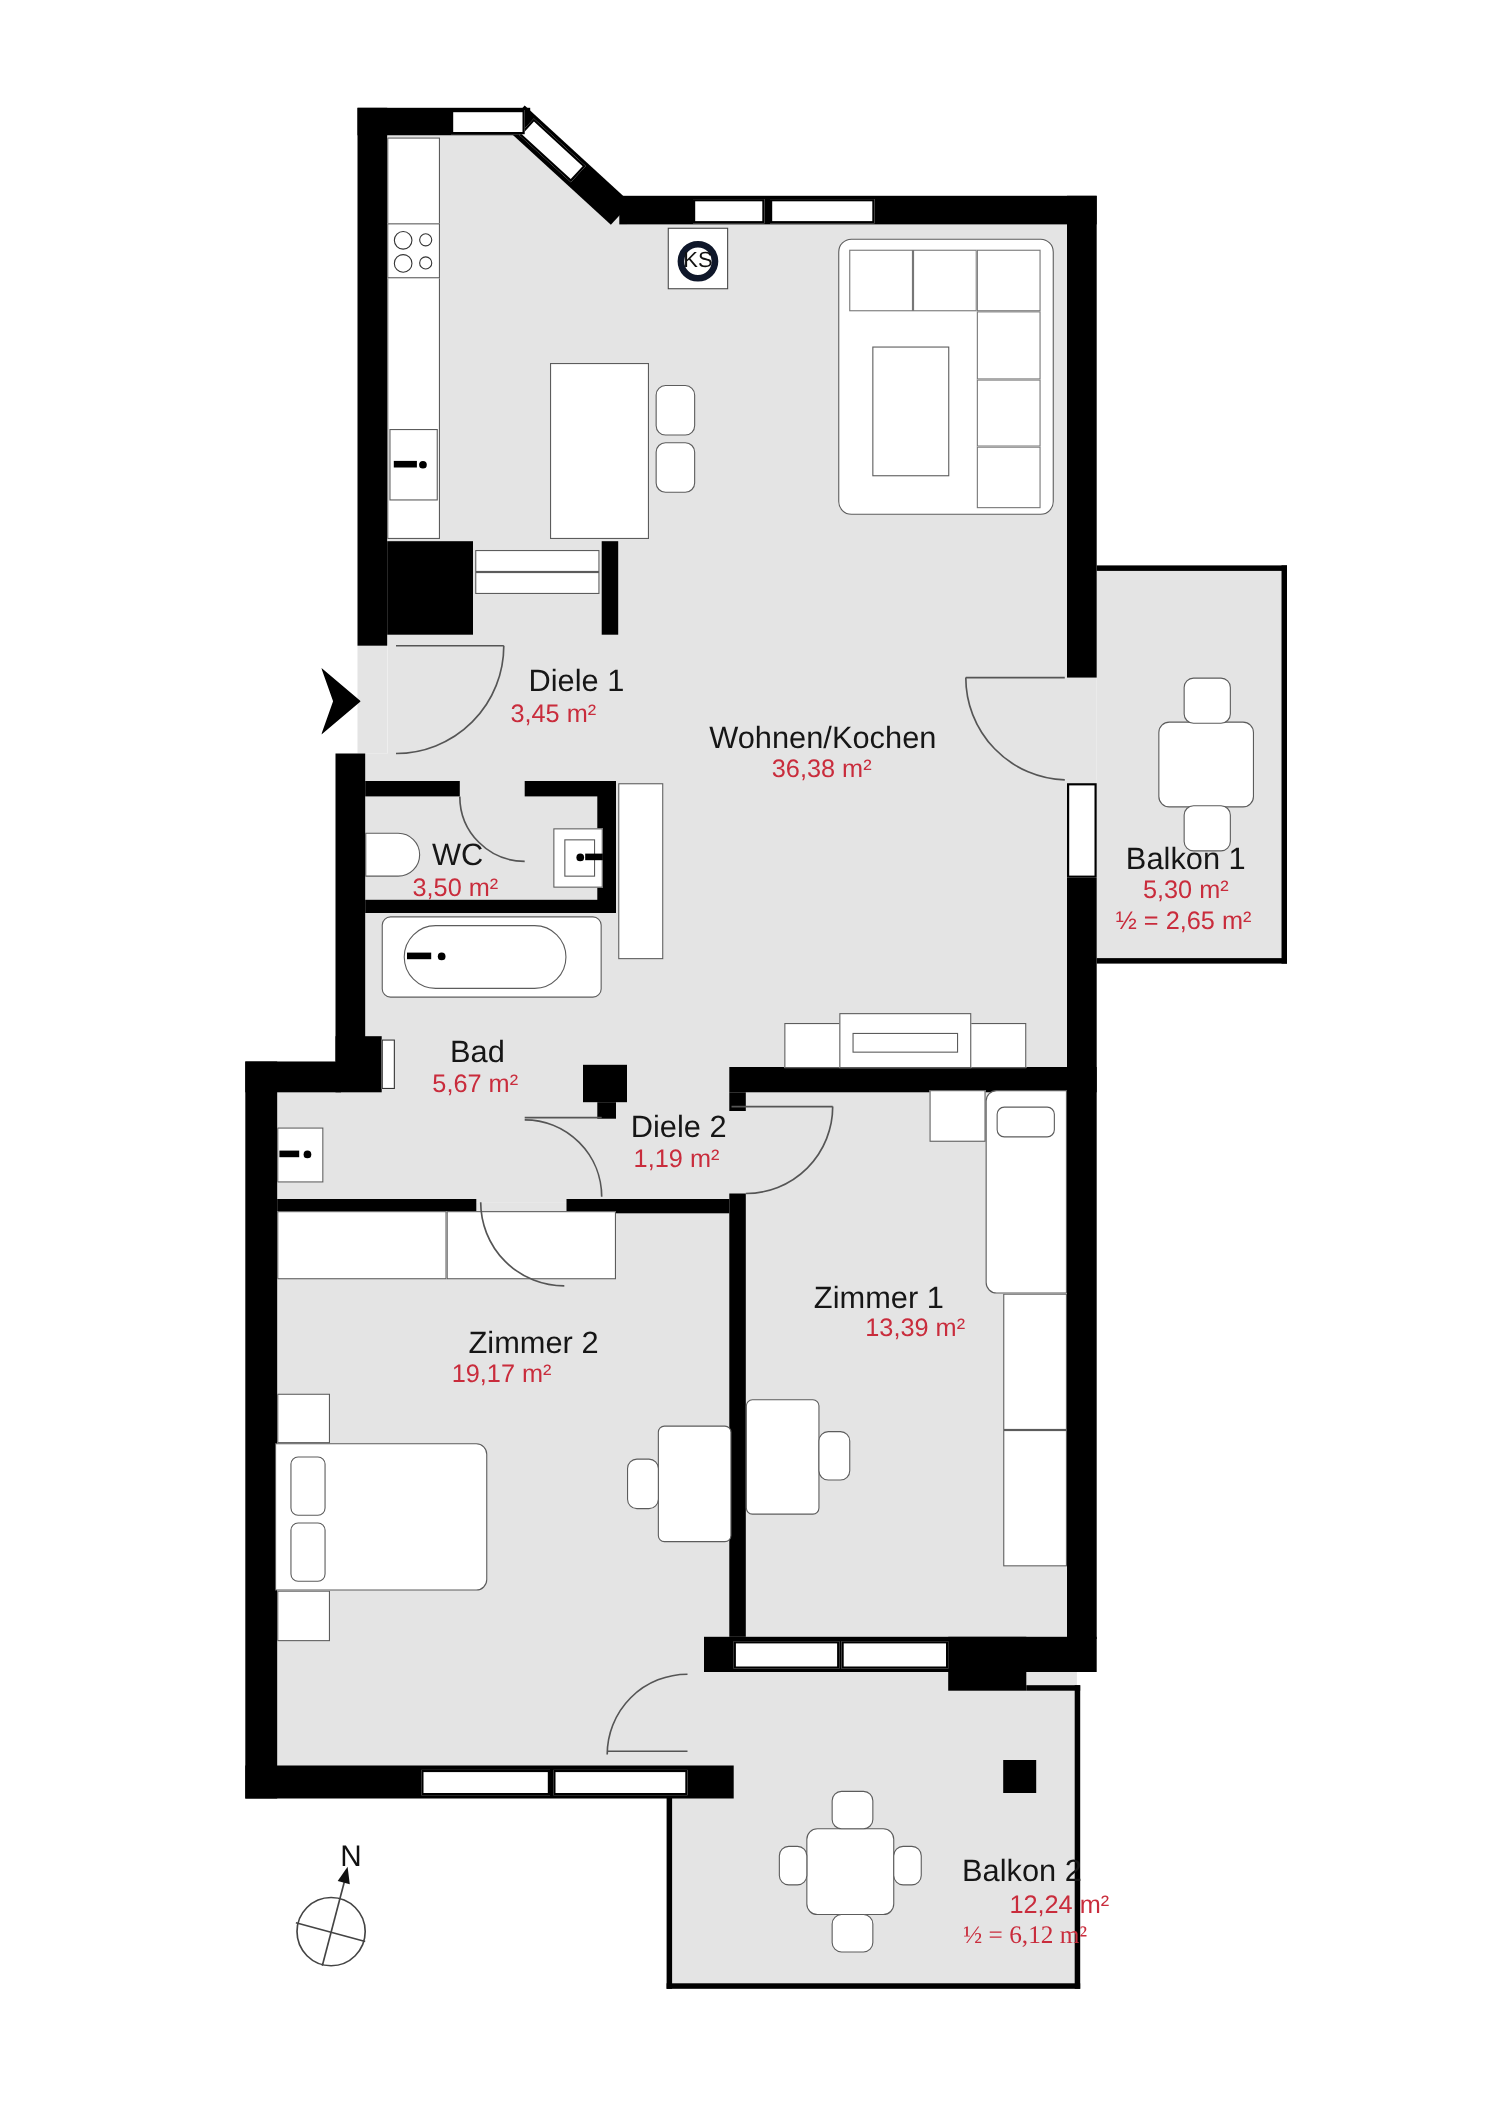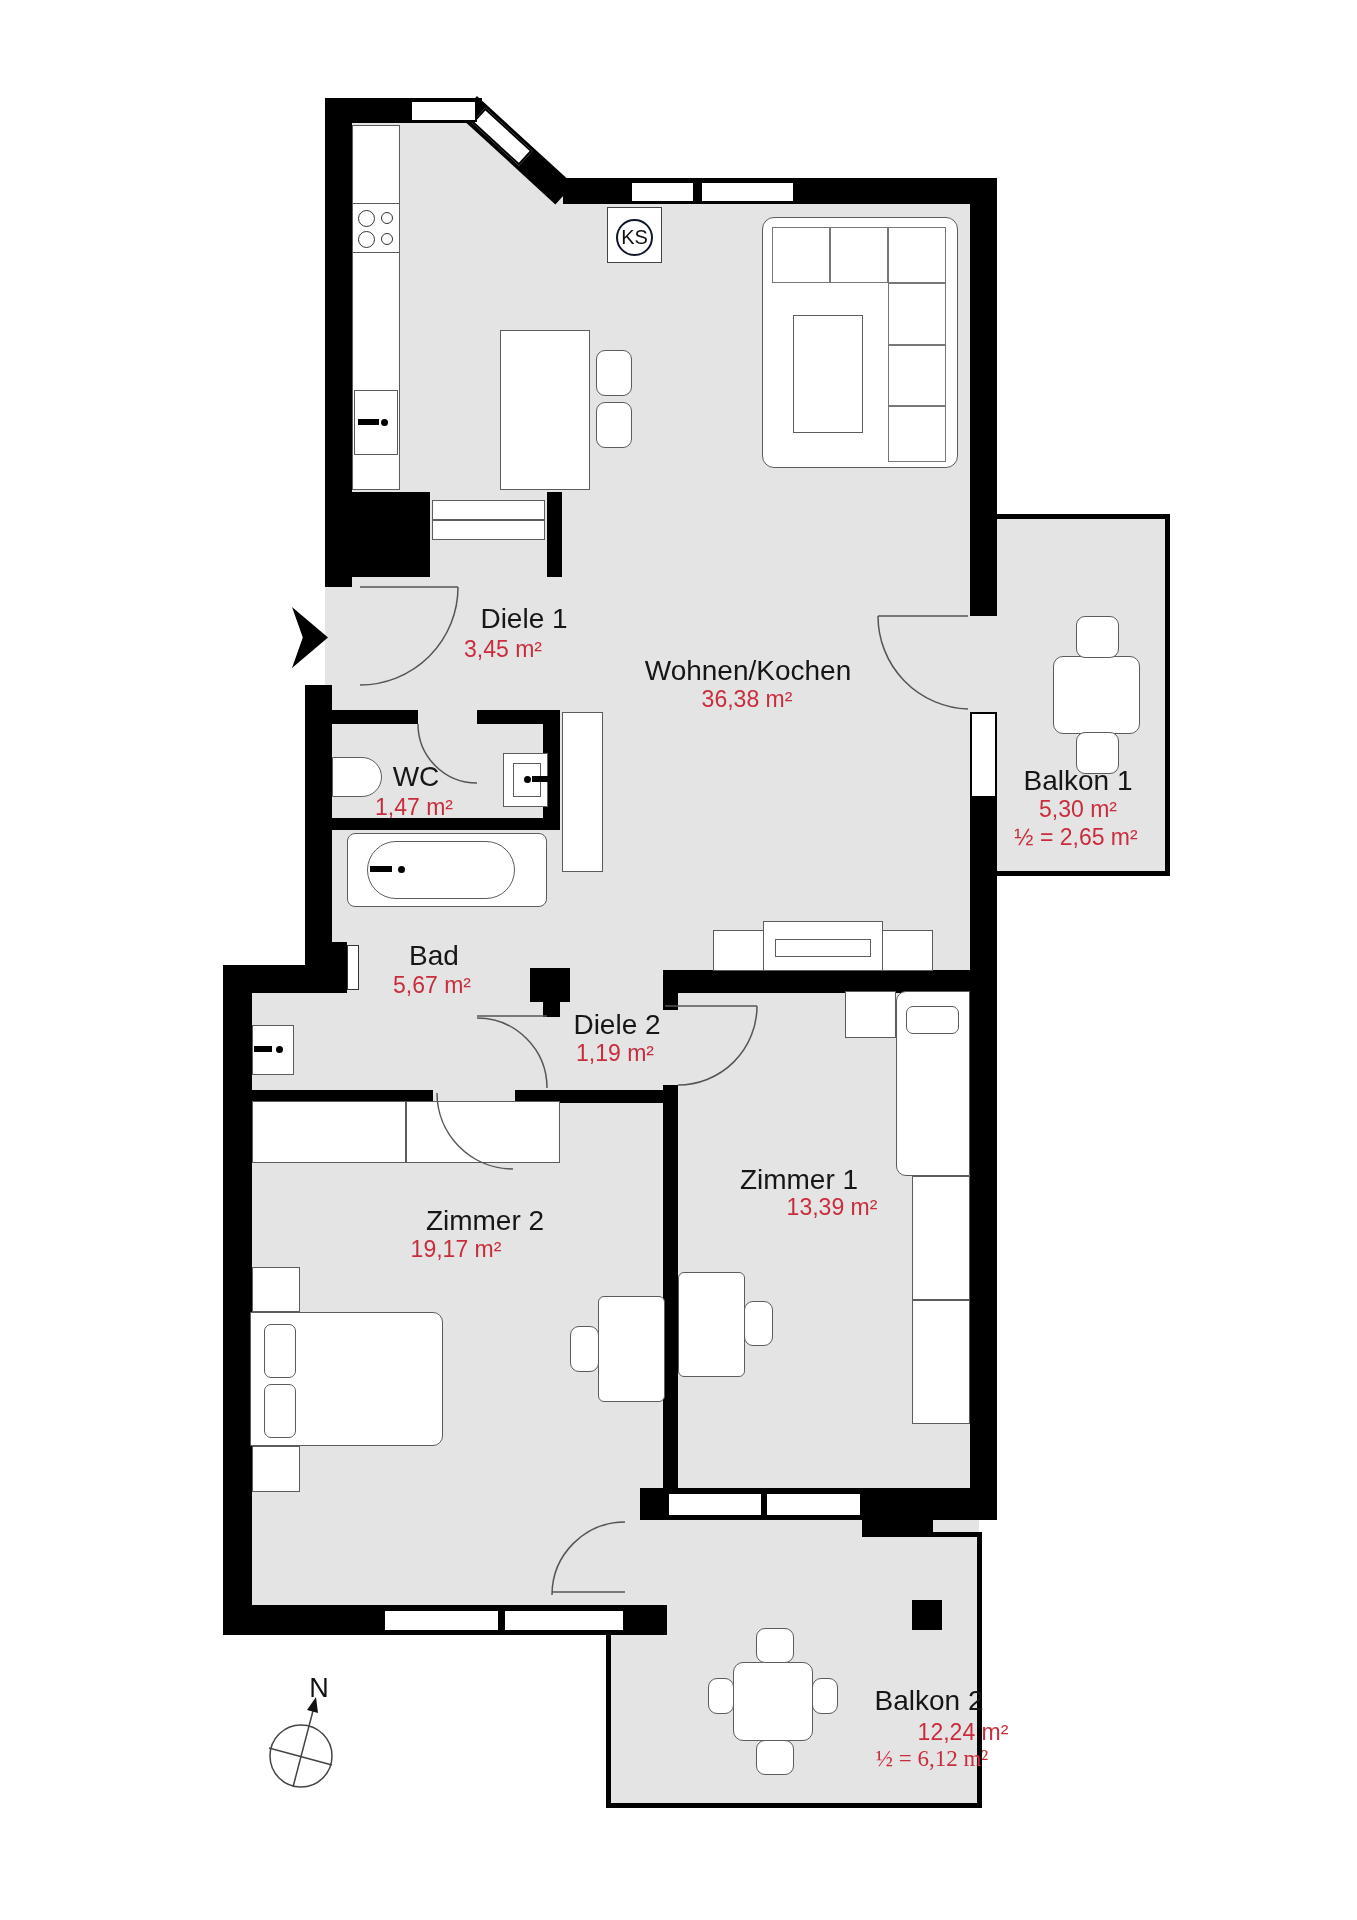--- a/index.html
+++ b/index.html
@@ -14,21 +14,21 @@
   .cush{position:absolute;background:#fff;border:1px solid #777;box-sizing:border-box;}
   .fbar{position:absolute;background:#000;height:6px;}
   .fdot{position:absolute;background:#000;border-radius:50%;width:7px;height:7px;}
   .circ{position:absolute;background:#fff;border:1.5px solid #333;border-radius:50%;box-sizing:border-box;}
   .label{position:absolute;transform:translate(-50%,-50%);white-space:nowrap;text-align:center;
          font-size:28px;color:#161616;}
   .area{position:absolute;transform:translate(-50%,-50%);white-space:nowrap;text-align:left;
         font-size:23px;color:#c92c3c;}
   .svglayer{position:absolute;left:0;top:0;}
   #ks-box{position:absolute;left:607px;top:207px;width:55px;height:56px;background:#fff;border:1.5px solid #444;box-sizing:border-box;}
-  #ks-circle{position:absolute;left:616px;top:219px;width:37px;height:37px;border:2px solid #0f172a;border-radius:50%;
+  #ks-circle{position:absolute;left:616px;top:219px;width:37px;height:37px;border:6px solid #0f172a;border-radius:50%;
              box-sizing:border-box;display:flex;align-items:center;justify-content:center;background:#fff;
              font-size:20px;color:#111;}
   #entry-arrow{position:absolute;left:292px;top:607px;width:36px;height:61px;background:#000;
                clip-path:polygon(0 0,100% 50%,0 100%,30% 50%);}
   #compass-n{position:absolute;left:319px;top:1688px;transform:translate(-50%,-50%);font-size:27px;color:#111;}
   .diag{position:absolute;left:477px;top:96px;width:131px;height:27px;background:#000;
         transform:rotate(42.5deg);transform-origin:top left;}
   .diag .w{position:absolute;left:14px;top:3px;width:64px;height:20px;background:#fff;border:2px solid #000;box-sizing:border-box;}
 </style>
 </head>
@@ -188,21 +188,21 @@
   <div id="entry-arrow"></div>
   <div id="compass-n">N</div>
 
   <div class="label" style="left:506px;top:619px;margin-left:18px;">Diele 1</div>
   <div class="area" style="left:503px;top:649px;">3,45 m²</div>
 
   <div class="label" style="left:748px;top:671px;">Wohnen/Kochen</div>
   <div class="area" style="left:747px;top:699px;">36,38 m²</div>
 
   <div class="label" style="left:416px;top:777px;">WC</div>
-  <div class="area" style="left:414px;top:807px;">1,47 m²</div>
+  <div class="area" style="left:414px;top:807px;">3,50 m²</div>
 
   <div class="label" style="left:434px;top:956px;">Bad</div>
   <div class="area" style="left:432px;top:985px;">5,67 m²</div>
 
   <div class="label" style="left:617px;top:1025px;">Diele 2</div>
   <div class="area" style="left:615px;top:1053px;">1,19 m²</div>
 
   <div class="label" style="left:799px;top:1180px;">Zimmer 1</div>
   <div class="area" style="left:820px;top:1207px;margin-left:12px;">13,39 m²</div>
 

